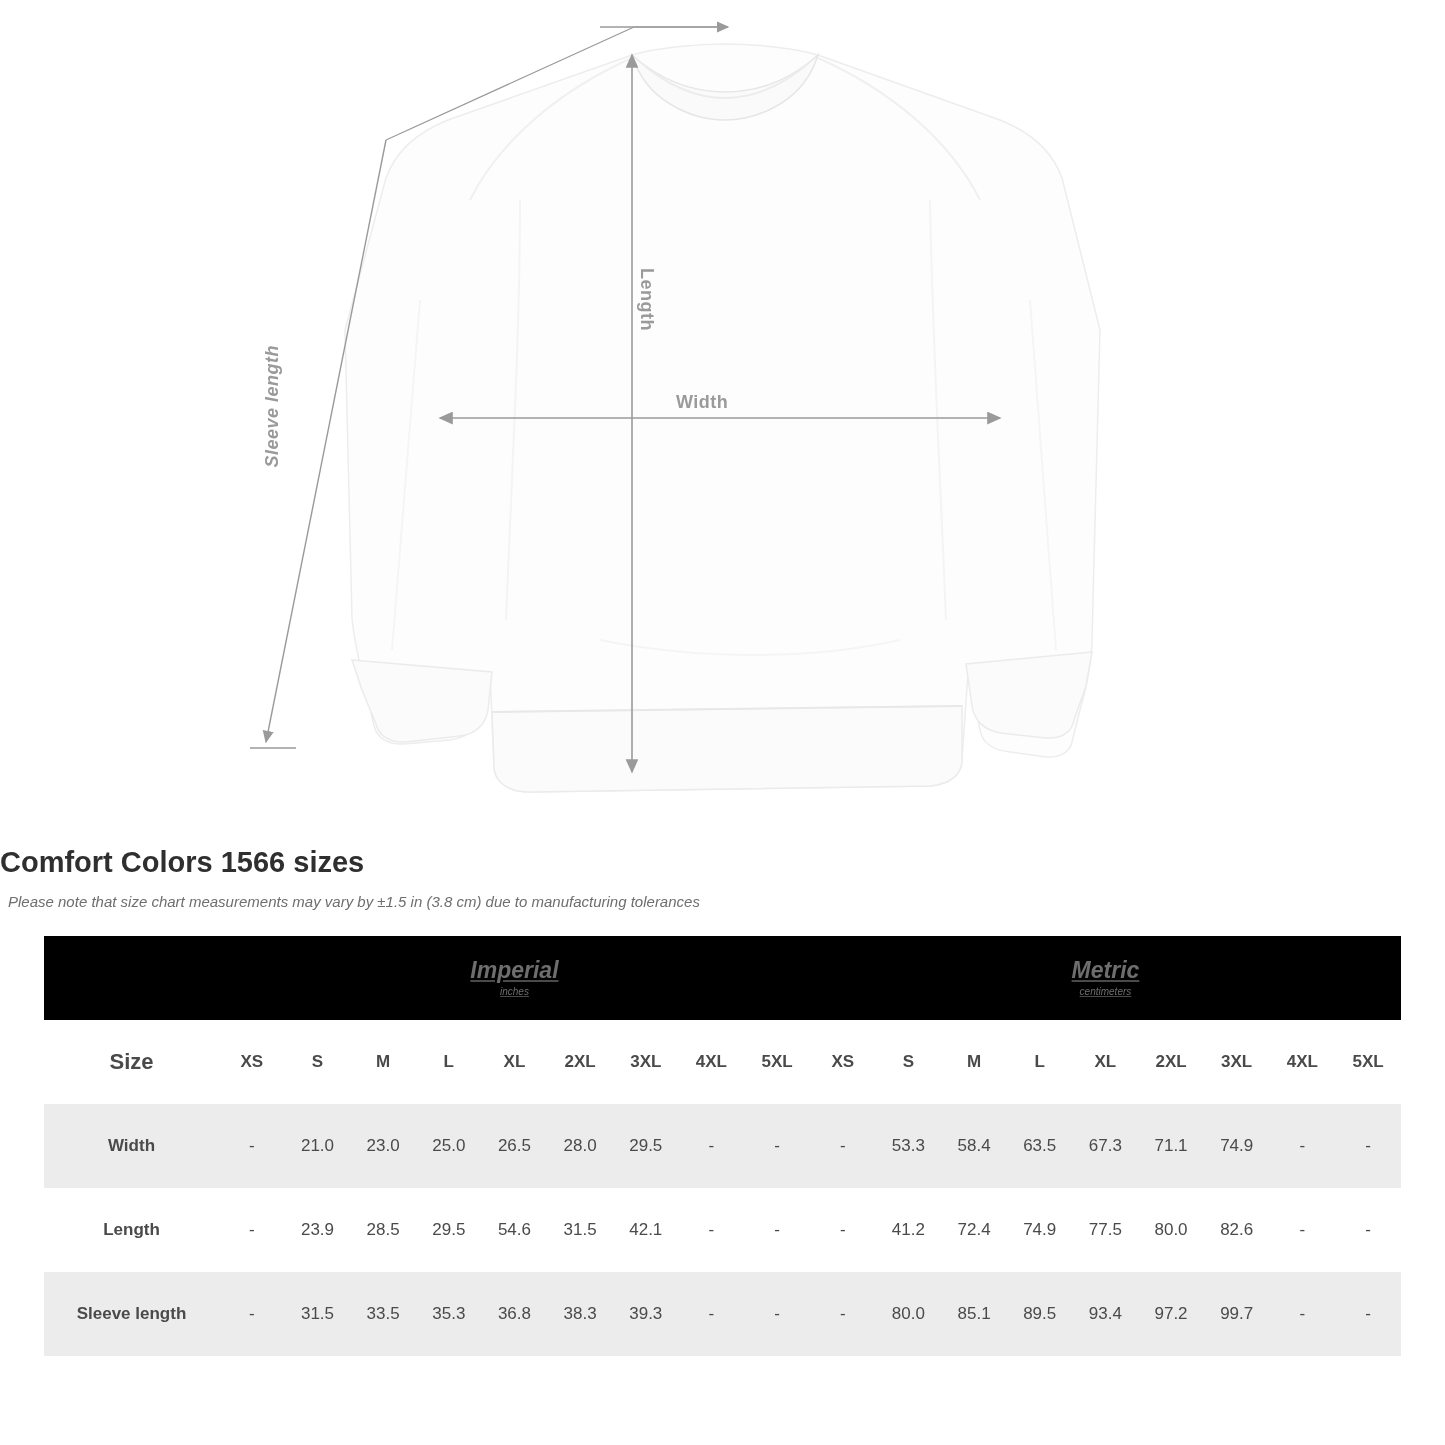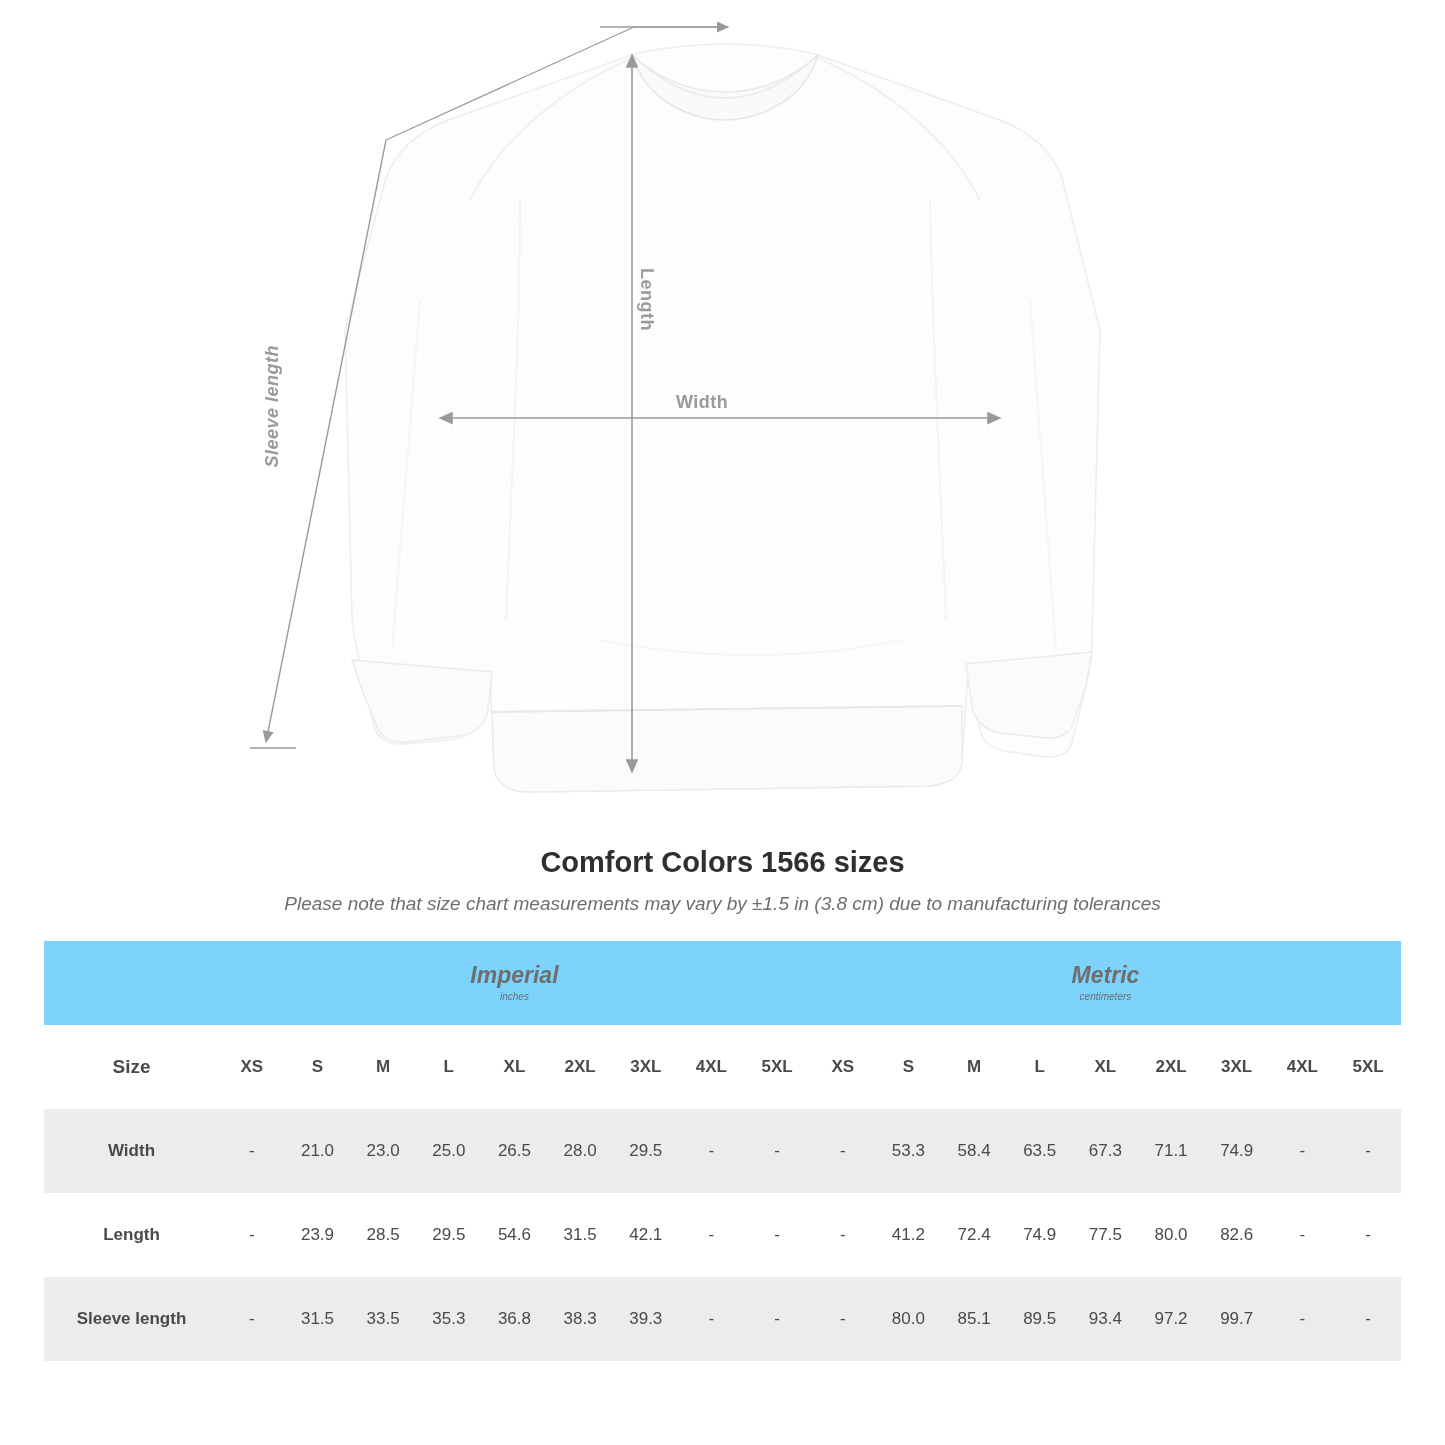--- a/index.html
+++ b/index.html
@@ -54,34 +54,34 @@
     left: 262px;
     top: 345px;
     writing-mode: vertical-rl;
     text-orientation: mixed;
     transform: rotate(180deg);
     font-style: italic;
   }
 
   
   .title-block {
-    text-align: center;
+    text-align: left;
     margin-top: 16px;
   }
   .chart-title {
     font-size: 29px;
     font-weight: bold;
     color: #2f2f2f;
     margin: 0 0 14px 0;
   }
   .chart-note {
-    font-size: 19px;
+    font-size: 15px;
     font-style: italic;
     color: #6e6e6e;
-    margin: 0;
+    margin: 8px;
   }
 
   
   .table-wrap {
     margin: 26px 44px 0 44px;
     width: 1357px;
   }
   table.size-table {
     border-collapse: collapse;
     width: 100%;
@@ -91,22 +91,23 @@
   table.size-table td {
     text-align: center;
     vertical-align: middle;
     font-size: 17px;
     color: #4a4a4a;
     border: none;
     padding: 0;
     height: 84px;
   }
   .unit-band td {
-    background: #7dd3fc;
+    background: #000000;
     height: 106px;
+    text-decoration: underline;
   }
   .unit-name {
     font-size: 23px;
     font-weight: bold;
     font-style: italic;
     color: #6e6e6e;
     line-height: 1.25;
   }
   .unit-sub {
     font-size: 10px;
@@ -118,21 +119,21 @@
     font-weight: bold;
     color: #4a4a4a;
     font-size: 17.5px;
   }
   .hdr-row td {
     background: #ffffff;
     font-weight: bold;
     font-size: 16px;
     color: #4a4a4a;
   }
-  .hdr-row td.row-head { font-size: 19px; }
+  .hdr-row td.row-head { font-size: 22px; }
   .band-grey td { background: #ececec; }
   .band-white td { background: #ffffff; }
   col.first-col { width: 175px; }
 </style>
 </head>
 <body>
 
 <div class="page">
 
   <div class="illustration">

